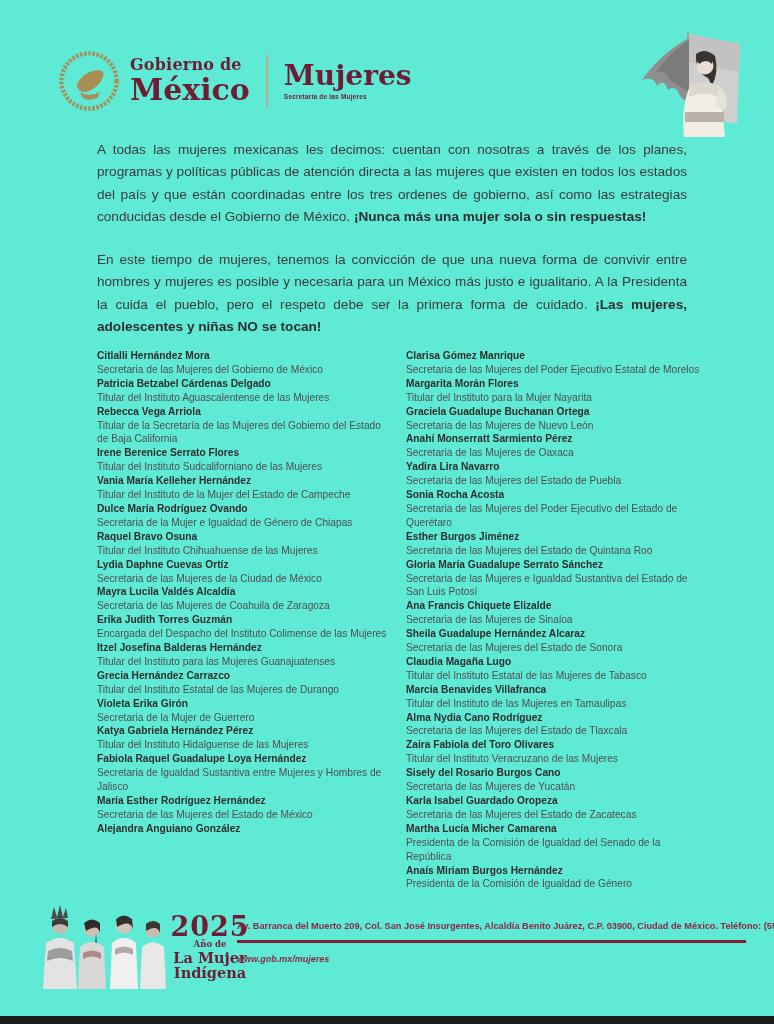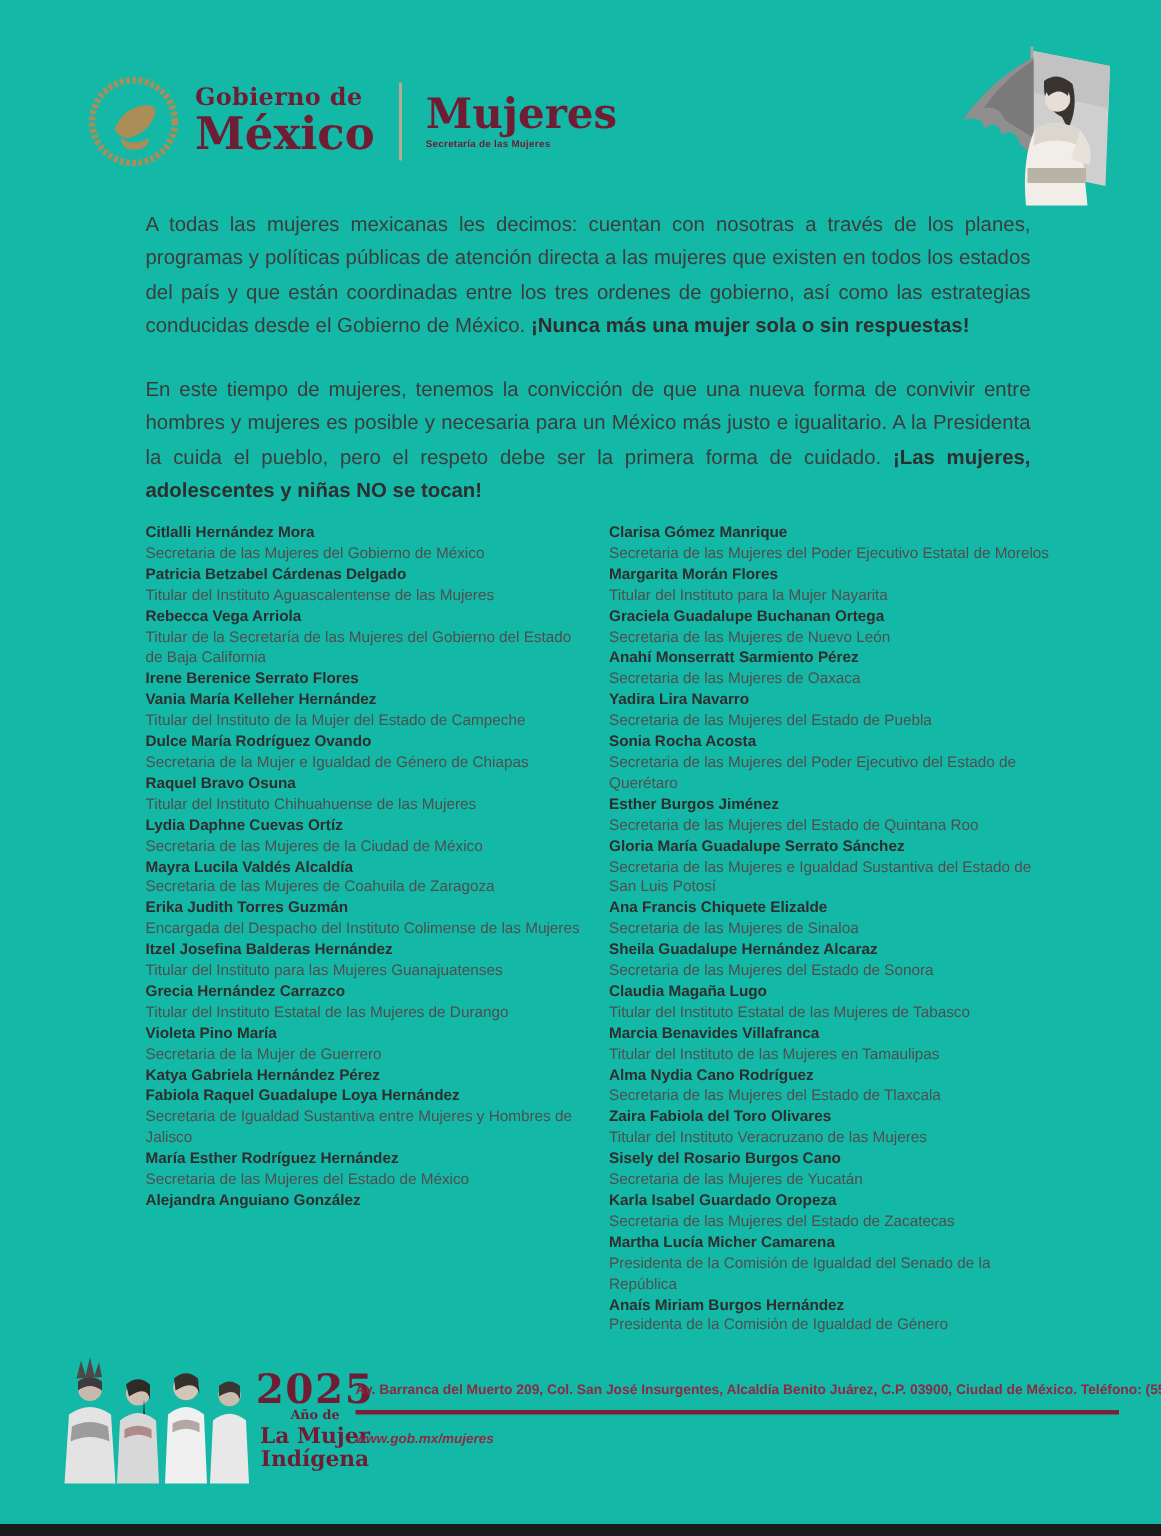--- a/index.html
+++ b/index.html
@@ -4,21 +4,21 @@
 <style>
   * { margin:0; padding:0; box-sizing:border-box; }
   html,body { width:774px; height:1024px; }
   body {
     background:#ffffff;
     font-family:"Liberation Sans", sans-serif;
     position:relative;
     overflow:hidden;
     color:#3c3c3c;
   }
-  .page { position:absolute; inset:0; background:#14b8a6; }
+  .page { position:absolute; inset:0; background:#5eead4; }
 
   
   .header-brand { position:absolute; left:58px; top:50px; display:flex; align-items:center; }
   .eagle-wrap { width:62px; height:62px; flex:0 0 auto; }
   .gob-text { margin-left:10px; color:#6F1D35; font-family:"DejaVu Serif", serif; line-height:1; }
   .gob-line1 { font-size:16px; font-weight:bold; letter-spacing:0.2px; }
   .gob-line2 { font-size:30px; font-weight:bold; margin-top:2px; }
   .logo-divider { width:2px; height:52px; background:#b9a98f; margin:0 16px; }
   .muj-title { font-size:28px; font-weight:bold; color:#6F1D35; font-family:"DejaVu Serif", serif; line-height:1; }
   .muj-sub { font-size:6.5px; font-weight:bold; color:#6F1D35; margin-top:3px; letter-spacing:0.2px; }
@@ -117,20 +117,21 @@
           <div class="s-title">Titular del Instituto Aguascalentense de las Mujeres</div>
         </div>
 
         <div class="entry">
           <div class="s-name">Rebecca Vega Arriola</div>
           <div class="s-title">Titular de la Secretaría de las Mujeres del Gobierno del Estado de Baja California</div>
         </div>
 
         <div class="entry">
           <div class="s-name">Irene Berenice Serrato Flores</div>
+          <div class="s-title">Titular del Instituto Sudcaliforniano de las Mujeres</div>
         </div>
 
         <div class="entry">
           <div class="s-name">Vania María Kelleher Hernández</div>
           <div class="s-title">Titular del Instituto de la Mujer del Estado de Campeche</div>
         </div>
 
         <div class="entry">
           <div class="s-name">Dulce María Rodríguez Ovando</div>
           <div class="s-title">Secretaria de la Mujer e Igualdad de Género de Chiapas</div>
@@ -160,26 +161,27 @@
           <div class="s-name">Itzel Josefina Balderas Hernández</div>
           <div class="s-title">Titular del Instituto para las Mujeres Guanajuatenses</div>
         </div>
 
         <div class="entry">
           <div class="s-name">Grecia Hernández Carrazco</div>
           <div class="s-title">Titular del Instituto Estatal de las Mujeres de Durango</div>
         </div>
 
         <div class="entry">
-          <div class="s-name">Violeta Pino María</div>
+          <div class="s-name">Violeta Erika Girón</div>
           <div class="s-title">Secretaria de la Mujer de Guerrero</div>
         </div>
 
         <div class="entry">
           <div class="s-name">Katya Gabriela Hernández Pérez</div>
+          <div class="s-title">Titular del Instituto Hidalguense de las Mujeres</div>
         </div>
 
         <div class="entry">
           <div class="s-name">Fabiola Raquel Guadalupe Loya Hernández</div>
           <div class="s-title">Secretaria de Igualdad Sustantiva entre Mujeres y Hombres de Jalisco</div>
         </div>
 
         <div class="entry">
           <div class="s-name">María Esther Rodríguez Hernández</div>
           <div class="s-title">Secretaria de las Mujeres del Estado de México</div>

